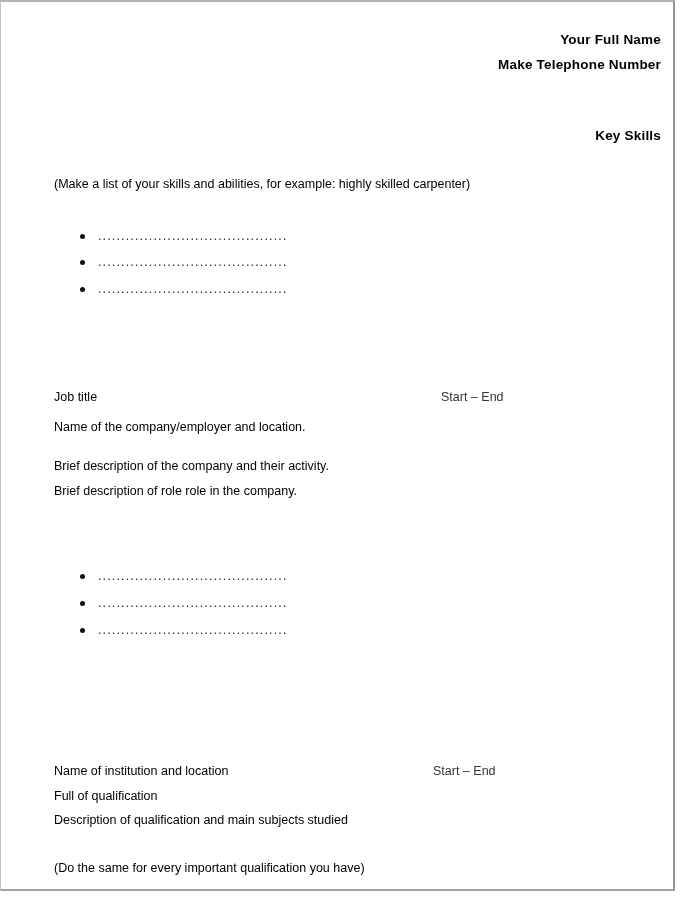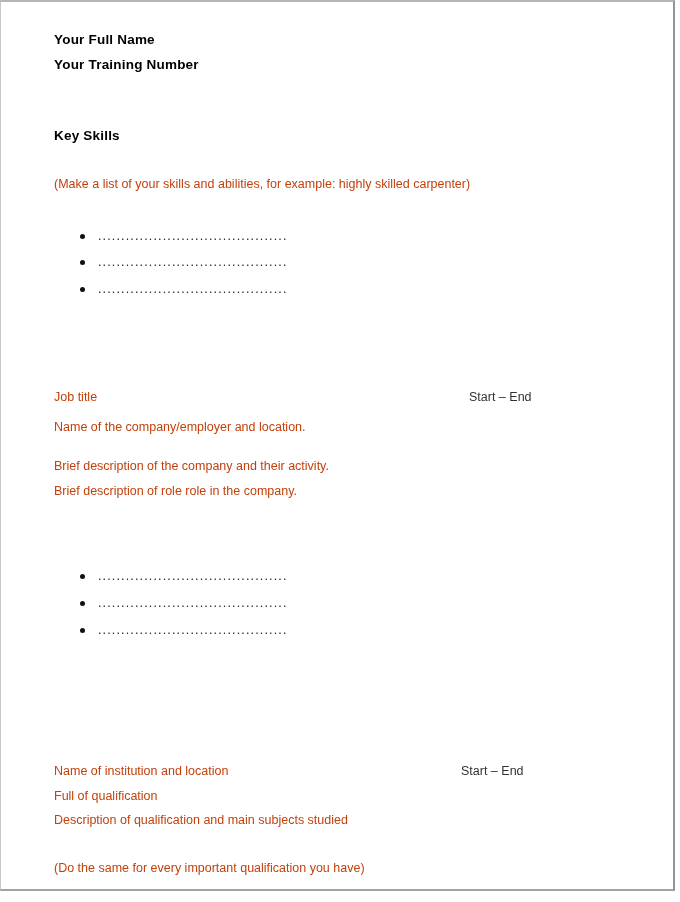--- a/index.html
+++ b/index.html
@@ -20,43 +20,42 @@
     background: #ffffff;
     border-top: 2px solid #b5b5b5;
     border-left: 1px solid #c6c6c6;
     border-right: 2px solid #949494;
     border-bottom: 2px solid #a3a3a3;
   }
   .heading {
     position: absolute;
     left: 53px;
     right: 12px;
-    text-align: left;
+    text-align: right;
     font-weight: bold;
     font-size: 13.5px;
     line-height: 16px;
     color: #000000;
     letter-spacing: 0.2px;
     white-space: nowrap;
   }
   .line {
     position: absolute;
     left: 53px;
     font-size: 12.5px;
     line-height: 14px;
-    color: #c2410c;
+    color: #000000;
     white-space: nowrap;
   }
   .date-col {
     position: absolute;
     font-size: 12.5px;
     line-height: 14px;
     color: #333333;
     white-space: nowrap;
-    margin-left: 28px;
   }
   .bullet-row {
     position: absolute;
     left: 0;
     width: 100%;
     height: 14px;
   }
   .bullet-marker {
     position: absolute;
     left: 79px;
@@ -76,21 +75,21 @@
     letter-spacing: 1.15px;
     white-space: nowrap;
   }
 </style>
 </head>
 <body>
 
 <div class="page">
 
   <div class="heading" style="top:30px">Your Full Name</div>
-  <div class="heading" style="top:55px">Your Training Number</div>
+  <div class="heading" style="top:55px">Make Telephone Number</div>
 
   <div class="heading" style="top:126px">Key Skills</div>
   <div class="line" style="top:175px">(Make a list of your skills and abilities, for example: highly skilled carpenter)</div>
 
   <div class="bullet-row" style="top:227px">
     <span class="bullet-marker"></span>
     <span class="bullet-dots">.........................................</span>
   </div>
   <div class="bullet-row" style="top:253px">
     <span class="bullet-marker"></span>

